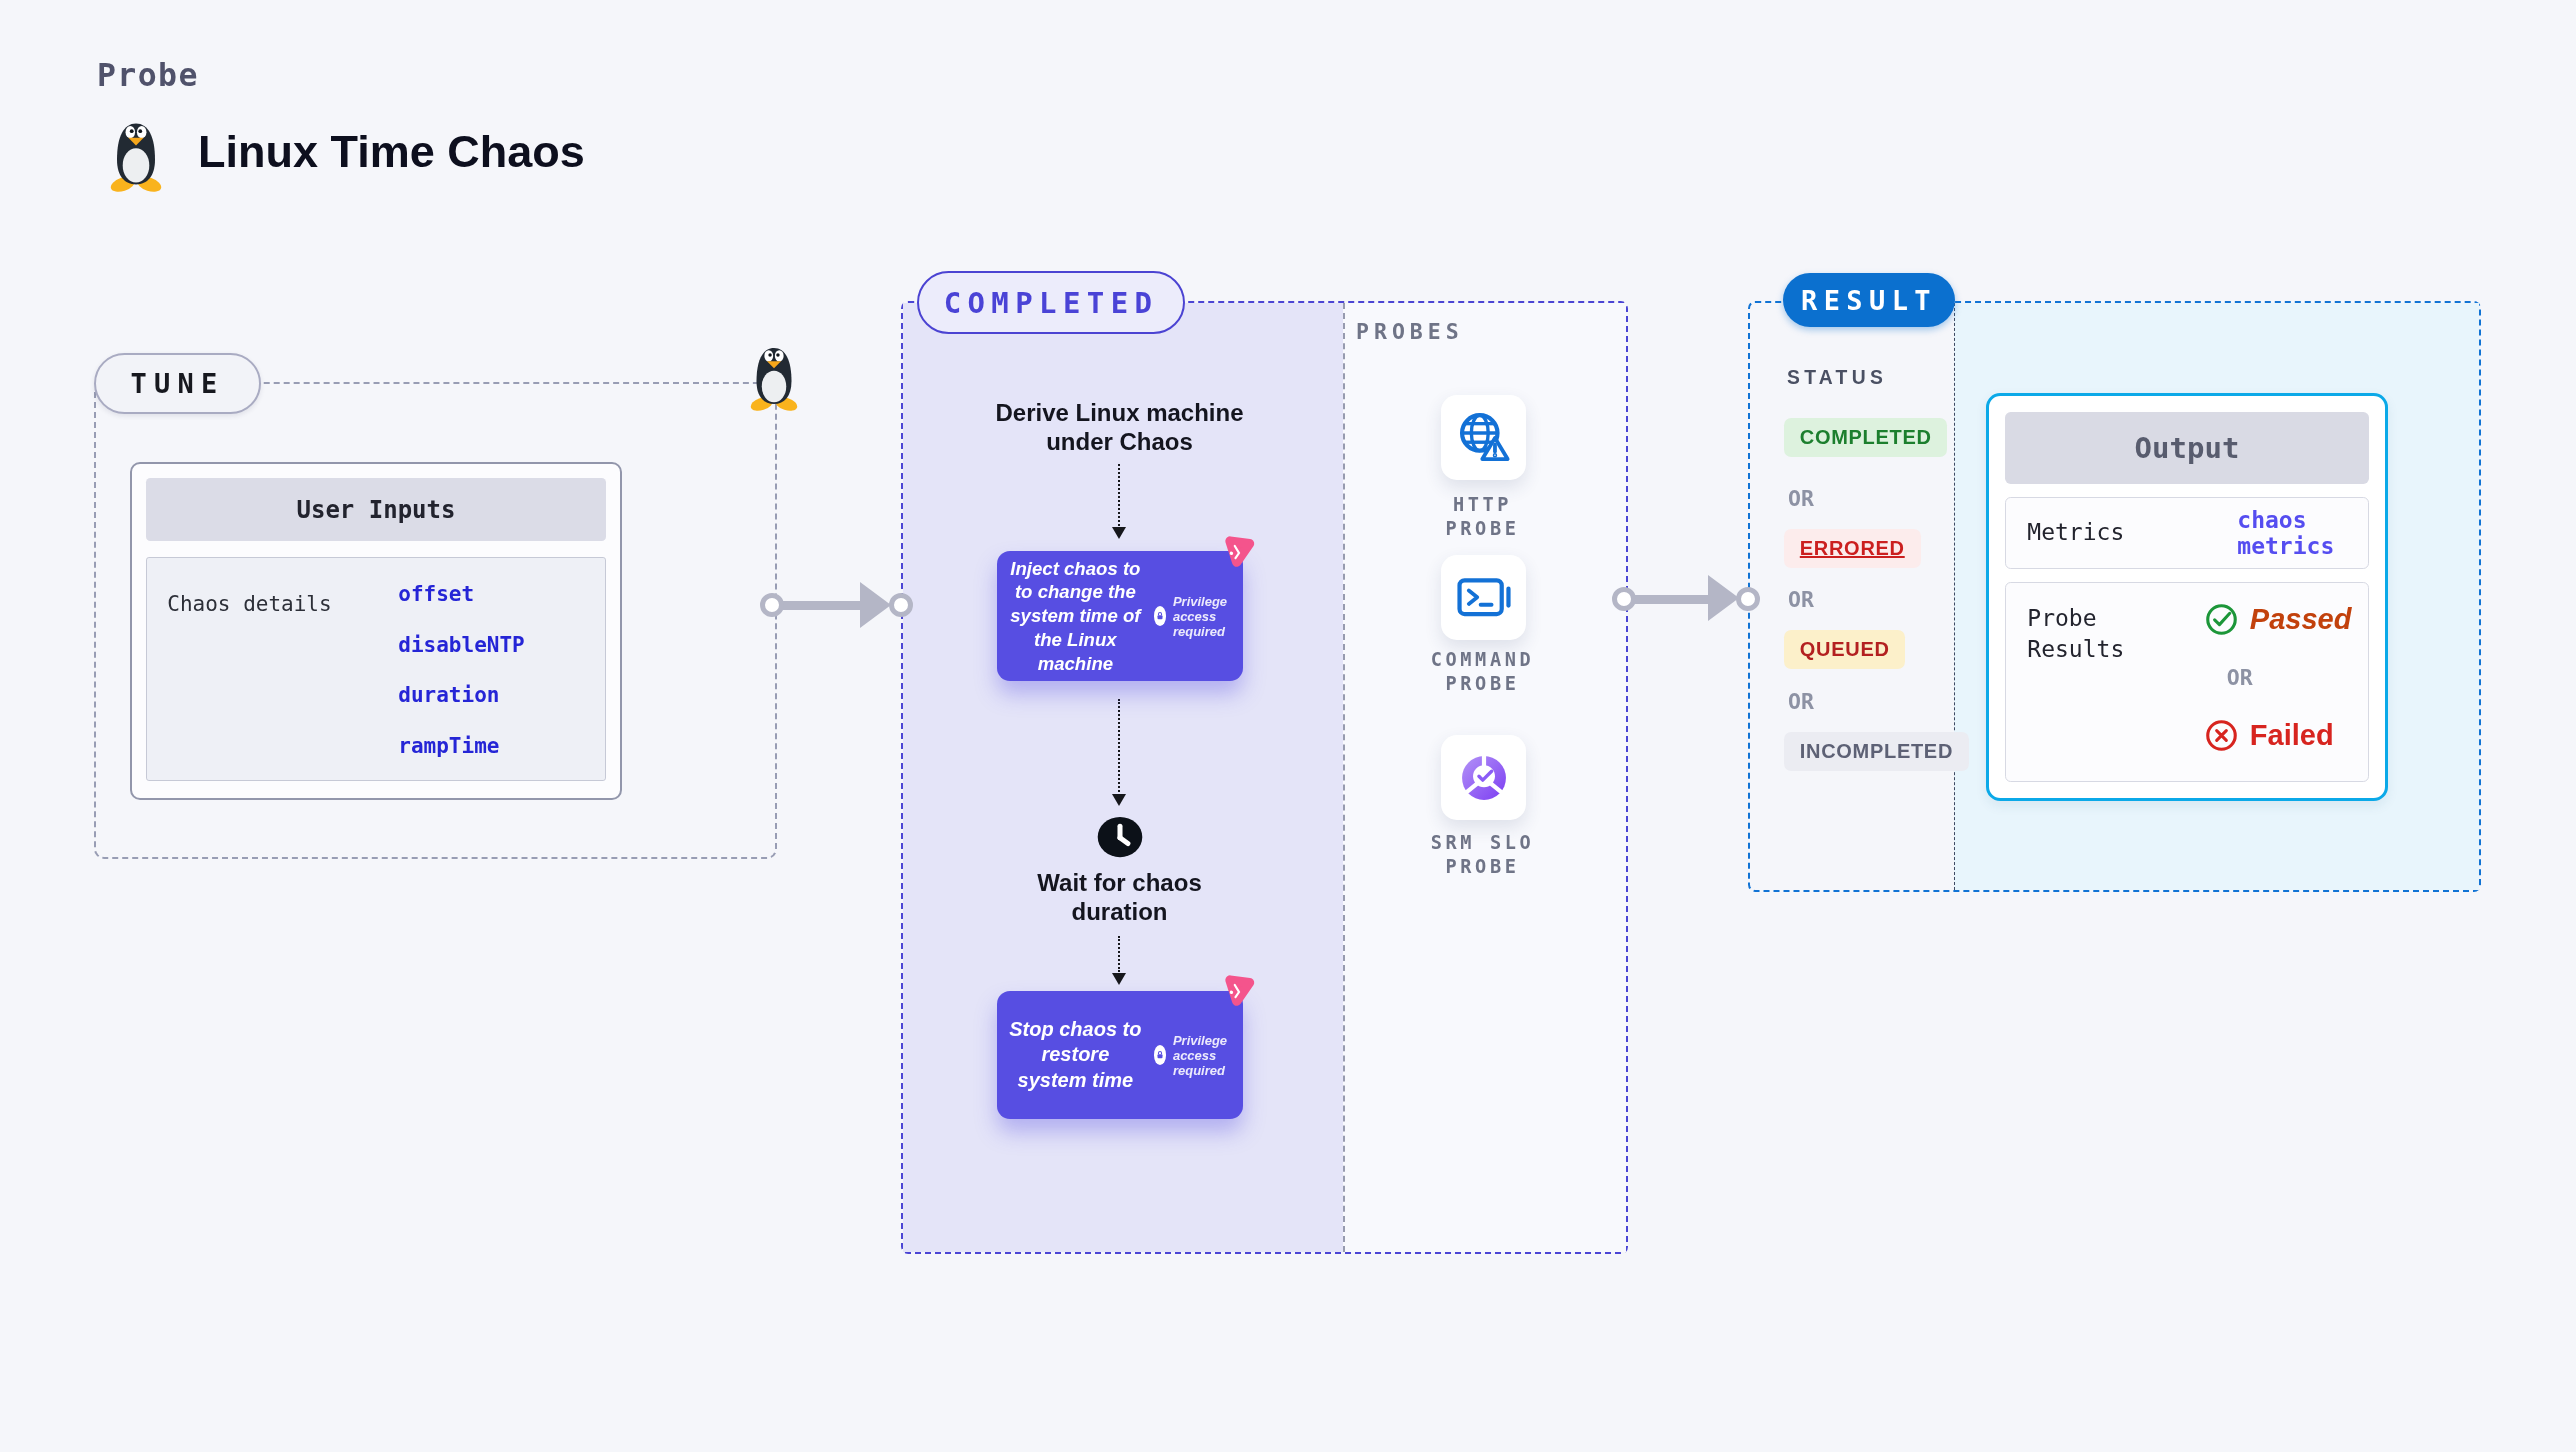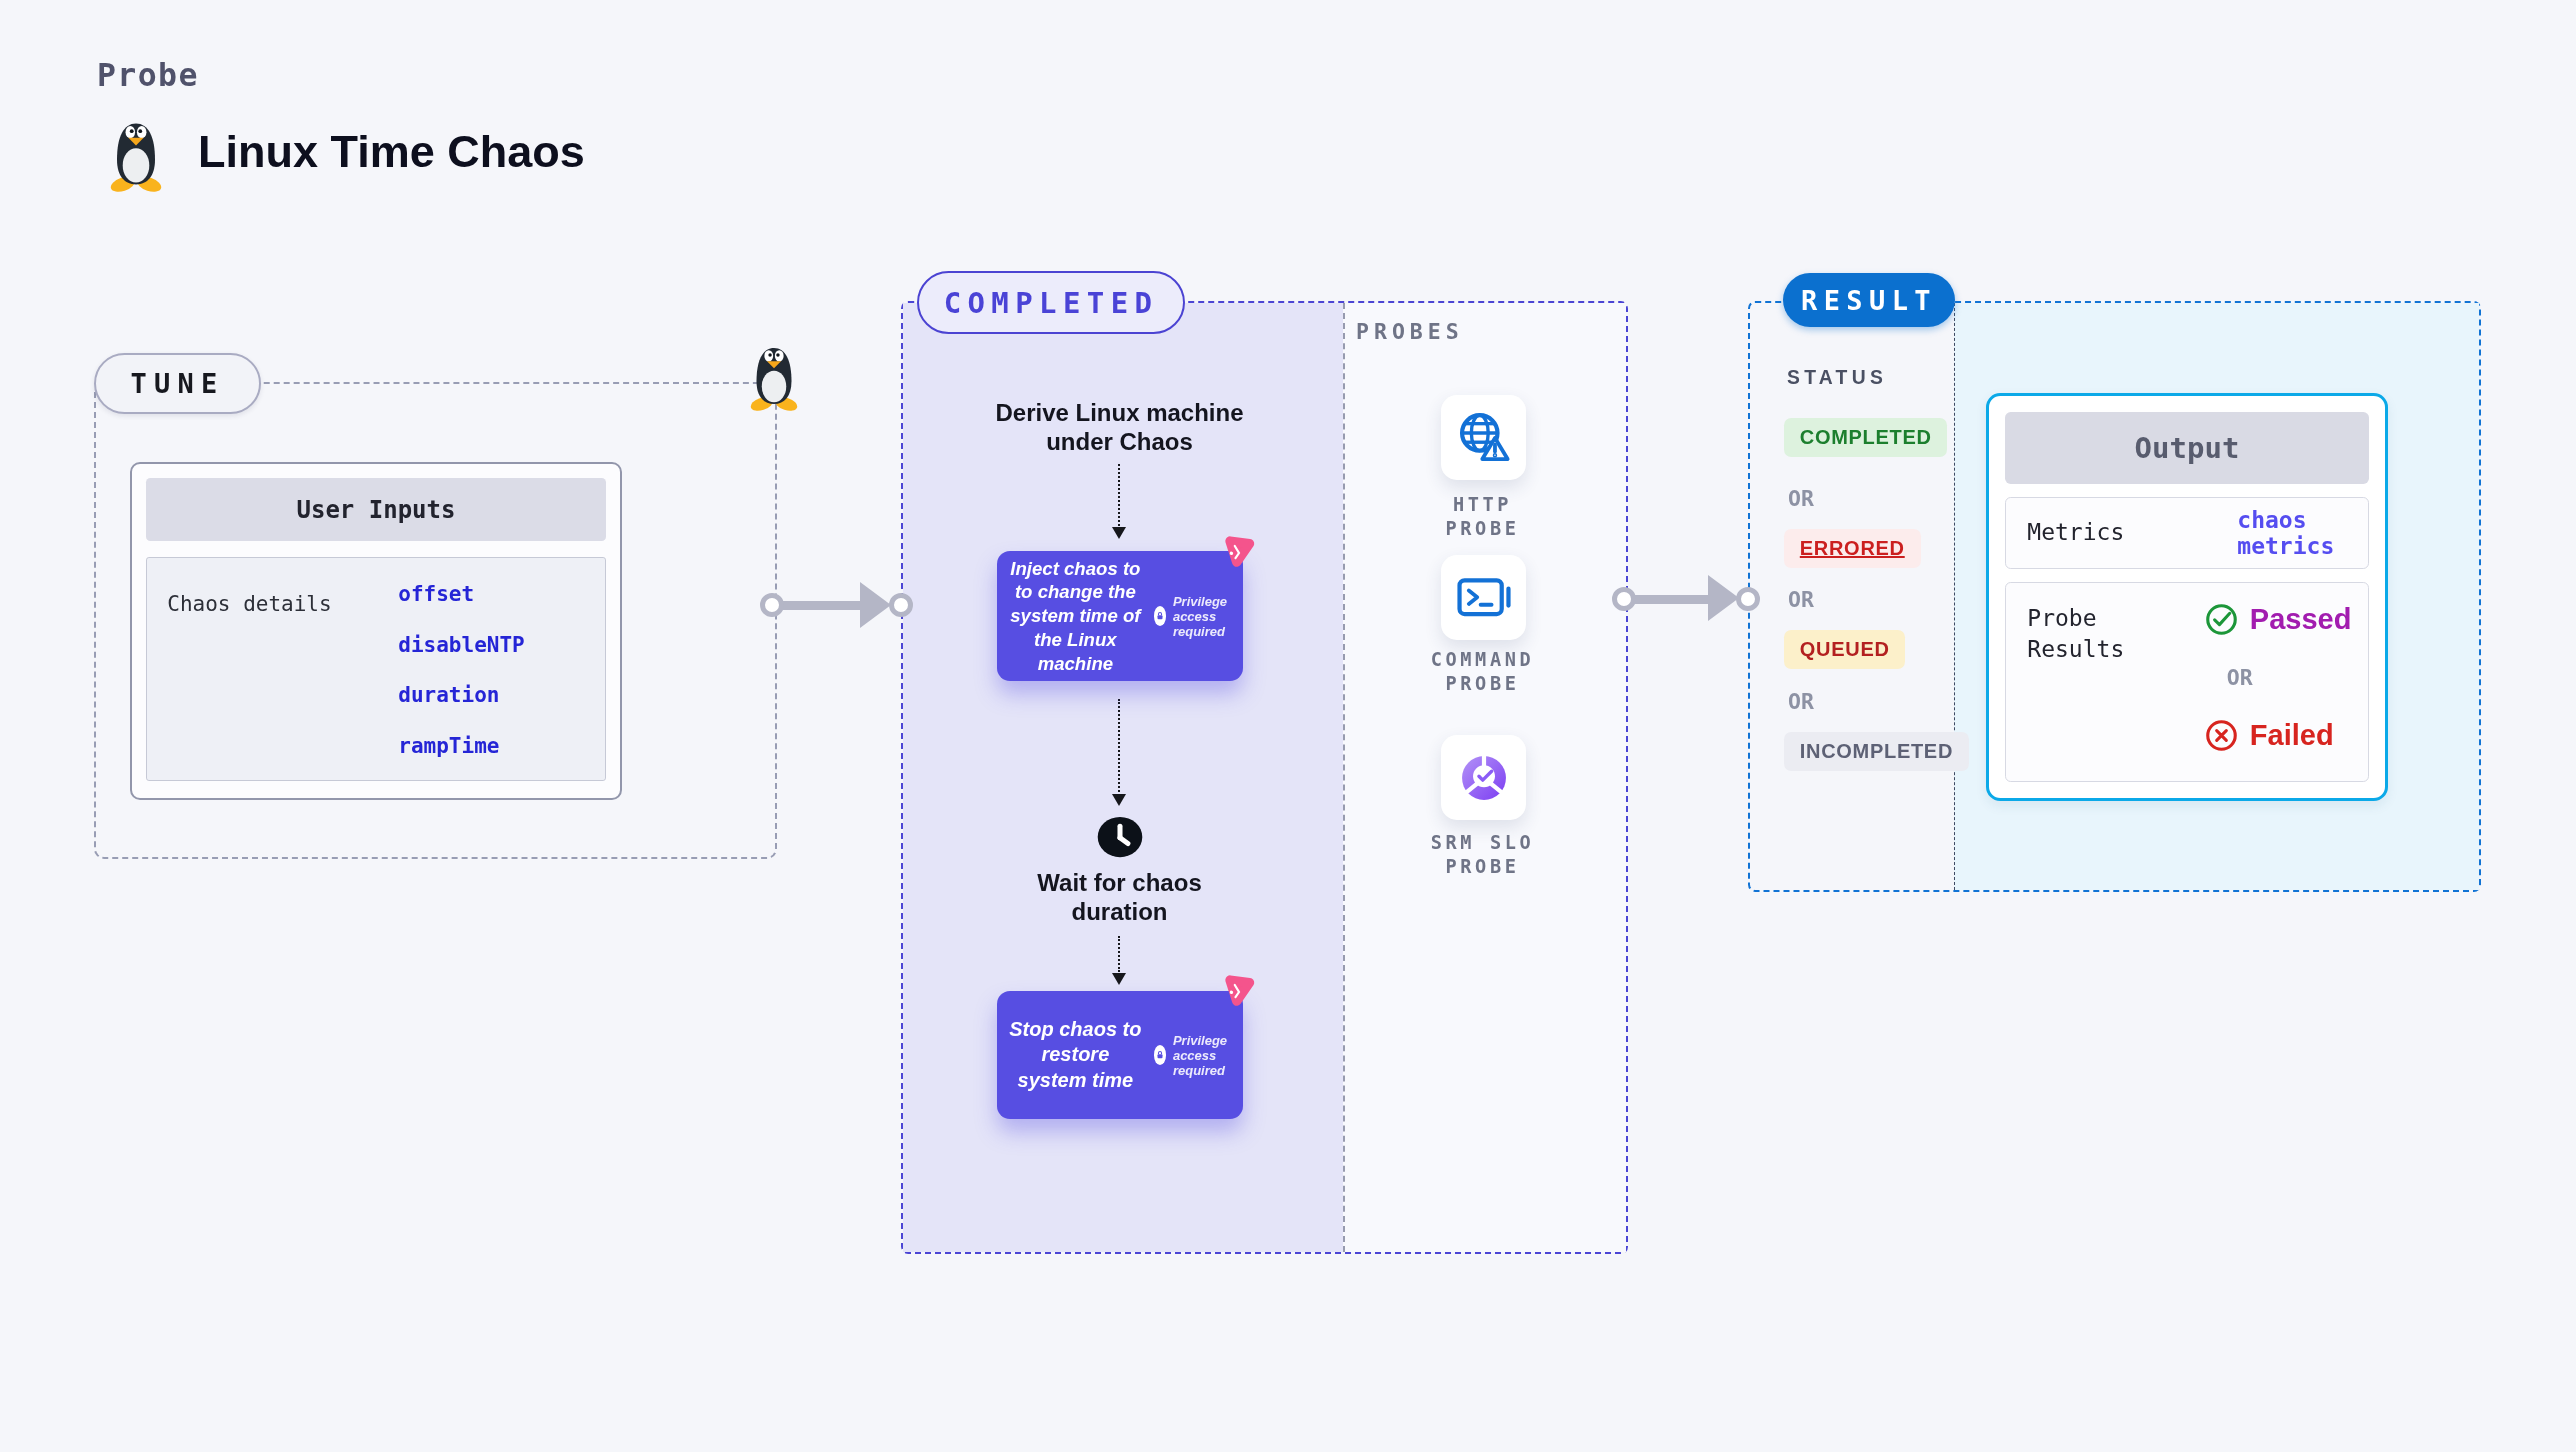--- a/index.html
+++ b/index.html
@@ -99,21 +99,21 @@
   .output-row{border:1.4px solid #d7d9e3;background:#fcfcfe;border-radius:5.7px;display:flex;
               align-items:center;padding:0 21.5px;box-sizing:border-box;}
   .metrics-row{height:72px;margin-top:13px;flex:none;}
   .row-label{font-size:23px;color:#23242e;width:158px;flex:none;line-height:1.35;}
   .metrics-value{font-size:23px;font-weight:600;color:#554df0;margin-left:52px;cursor:pointer;}
   .proberes-row{margin-top:13px;flex:1;align-items:flex-start;padding-top:20px;}
   .res-col{display:flex;flex-direction:column;margin-left:42px;}
   .res-item{display:flex;align-items:center;gap:11.5px;}
   .res-item svg{width:33px;height:33px;}
   .res-text{font-family:"Liberation Sans",sans-serif;font-weight:800;font-size:29px;}
-  .res-pass{color:#a21caf;}
+  .res-pass{color:#c2410c;font-style:italic;}
   .res-fail{color:#d7241f;}
   .res-or{font-size:21.5px;font-weight:700;color:#8d92a4;margin:29px 0 29px 21.5px;}
 </style>
 </head>
 <body>
 
 <div class="canvas">
 
   <div class="eyebrow" style="left:97px;top:57px;">Probe</div>
 

